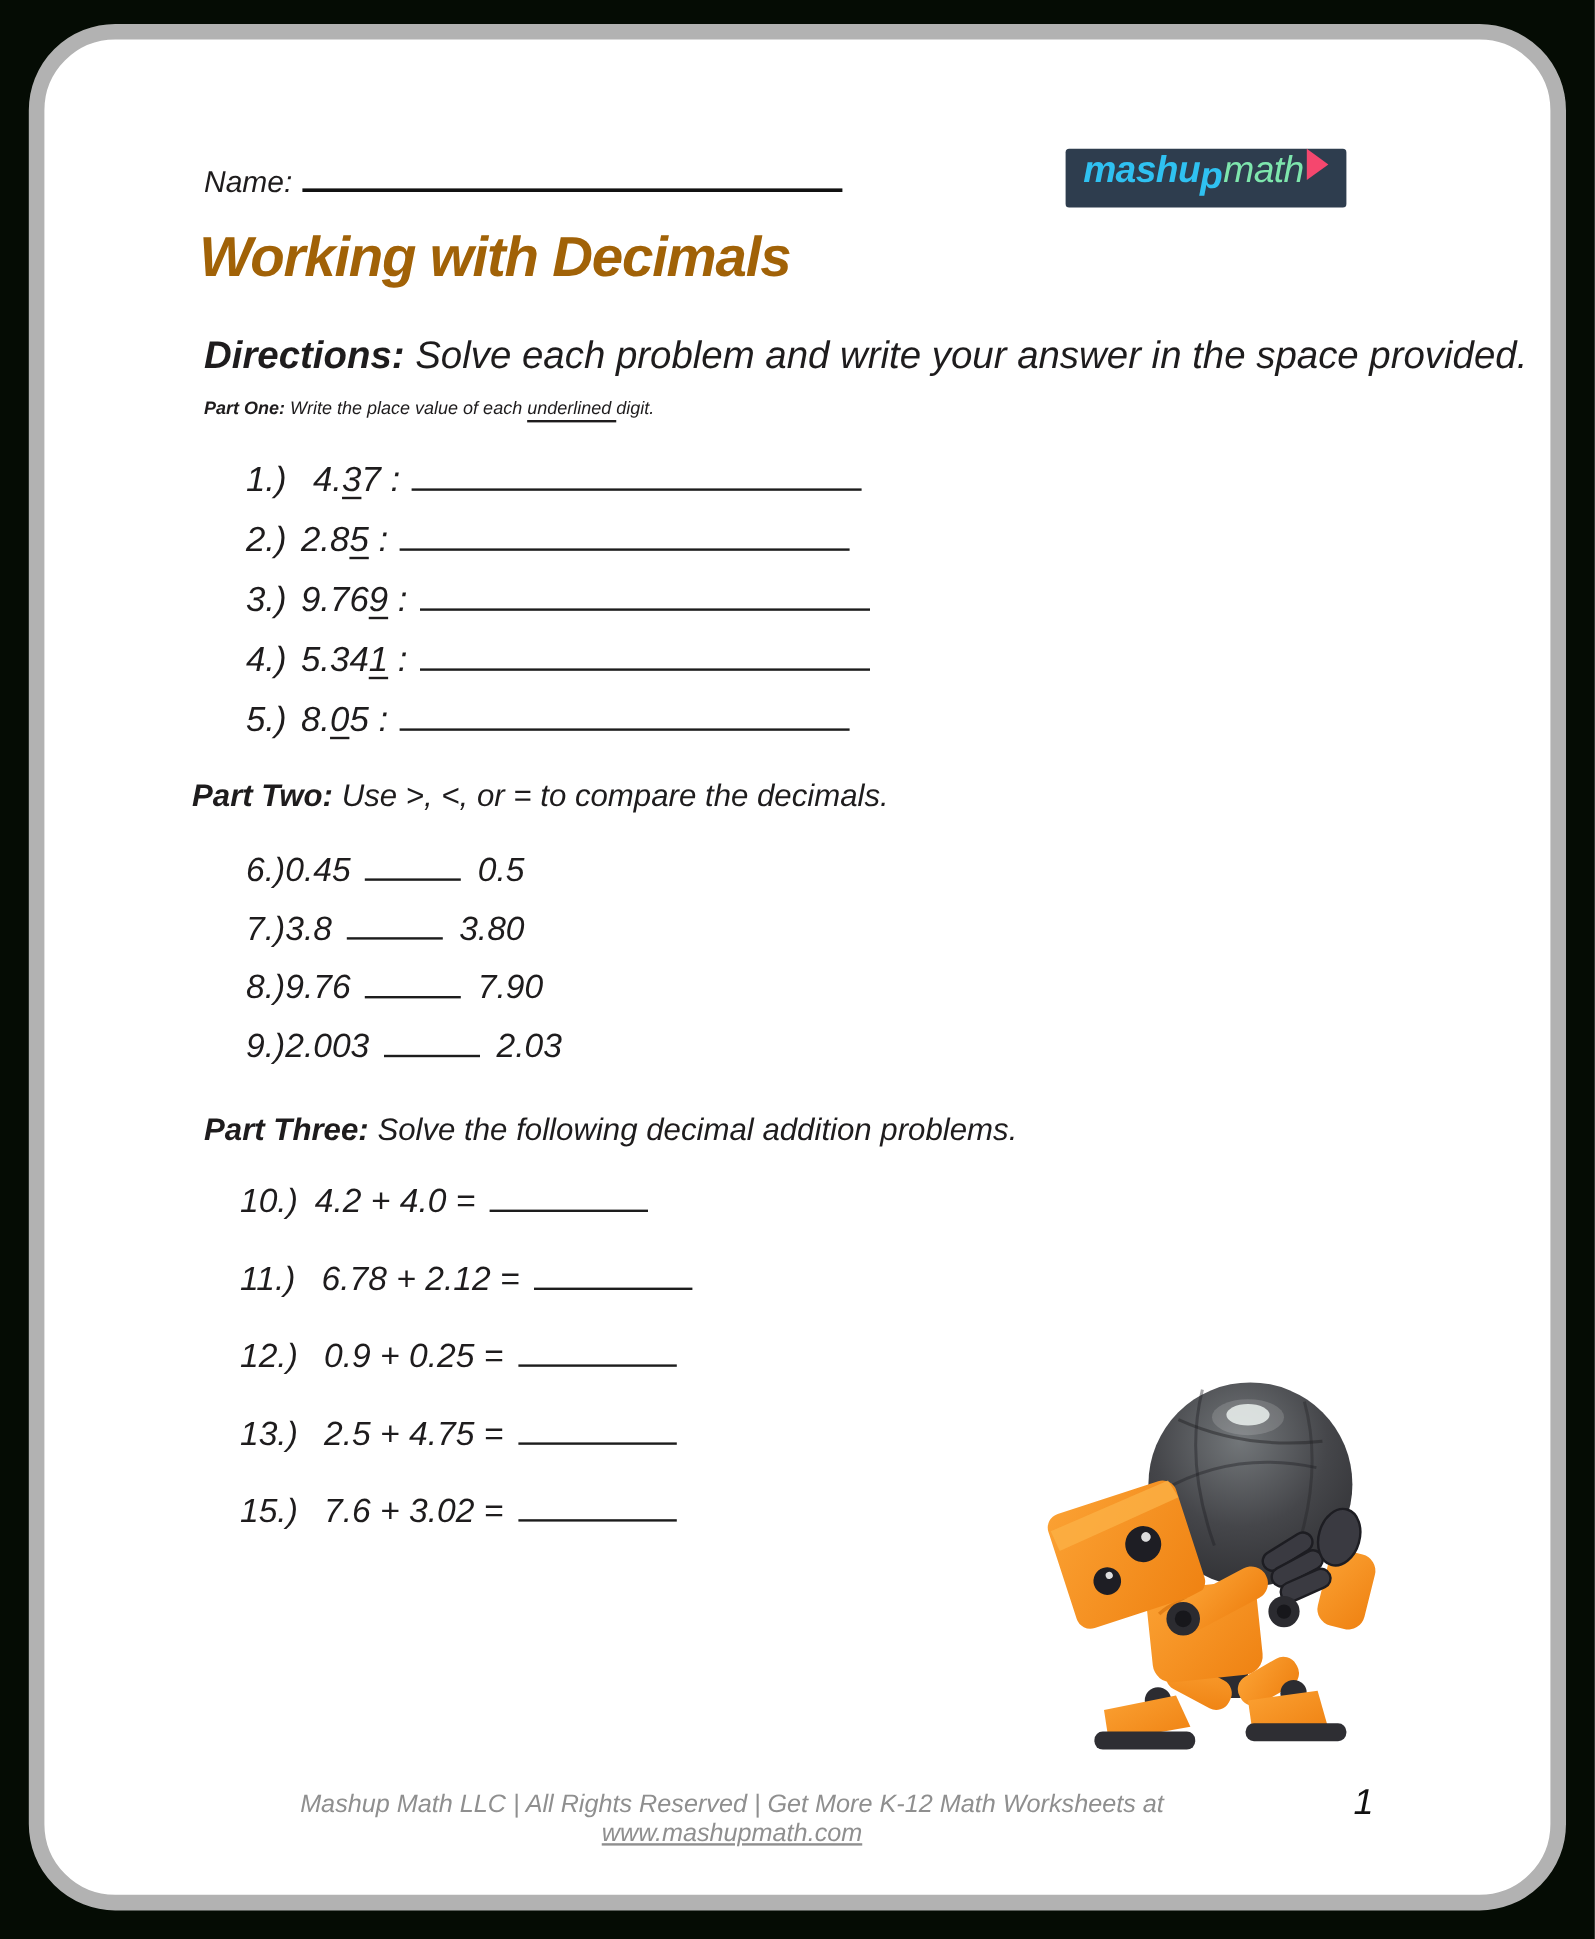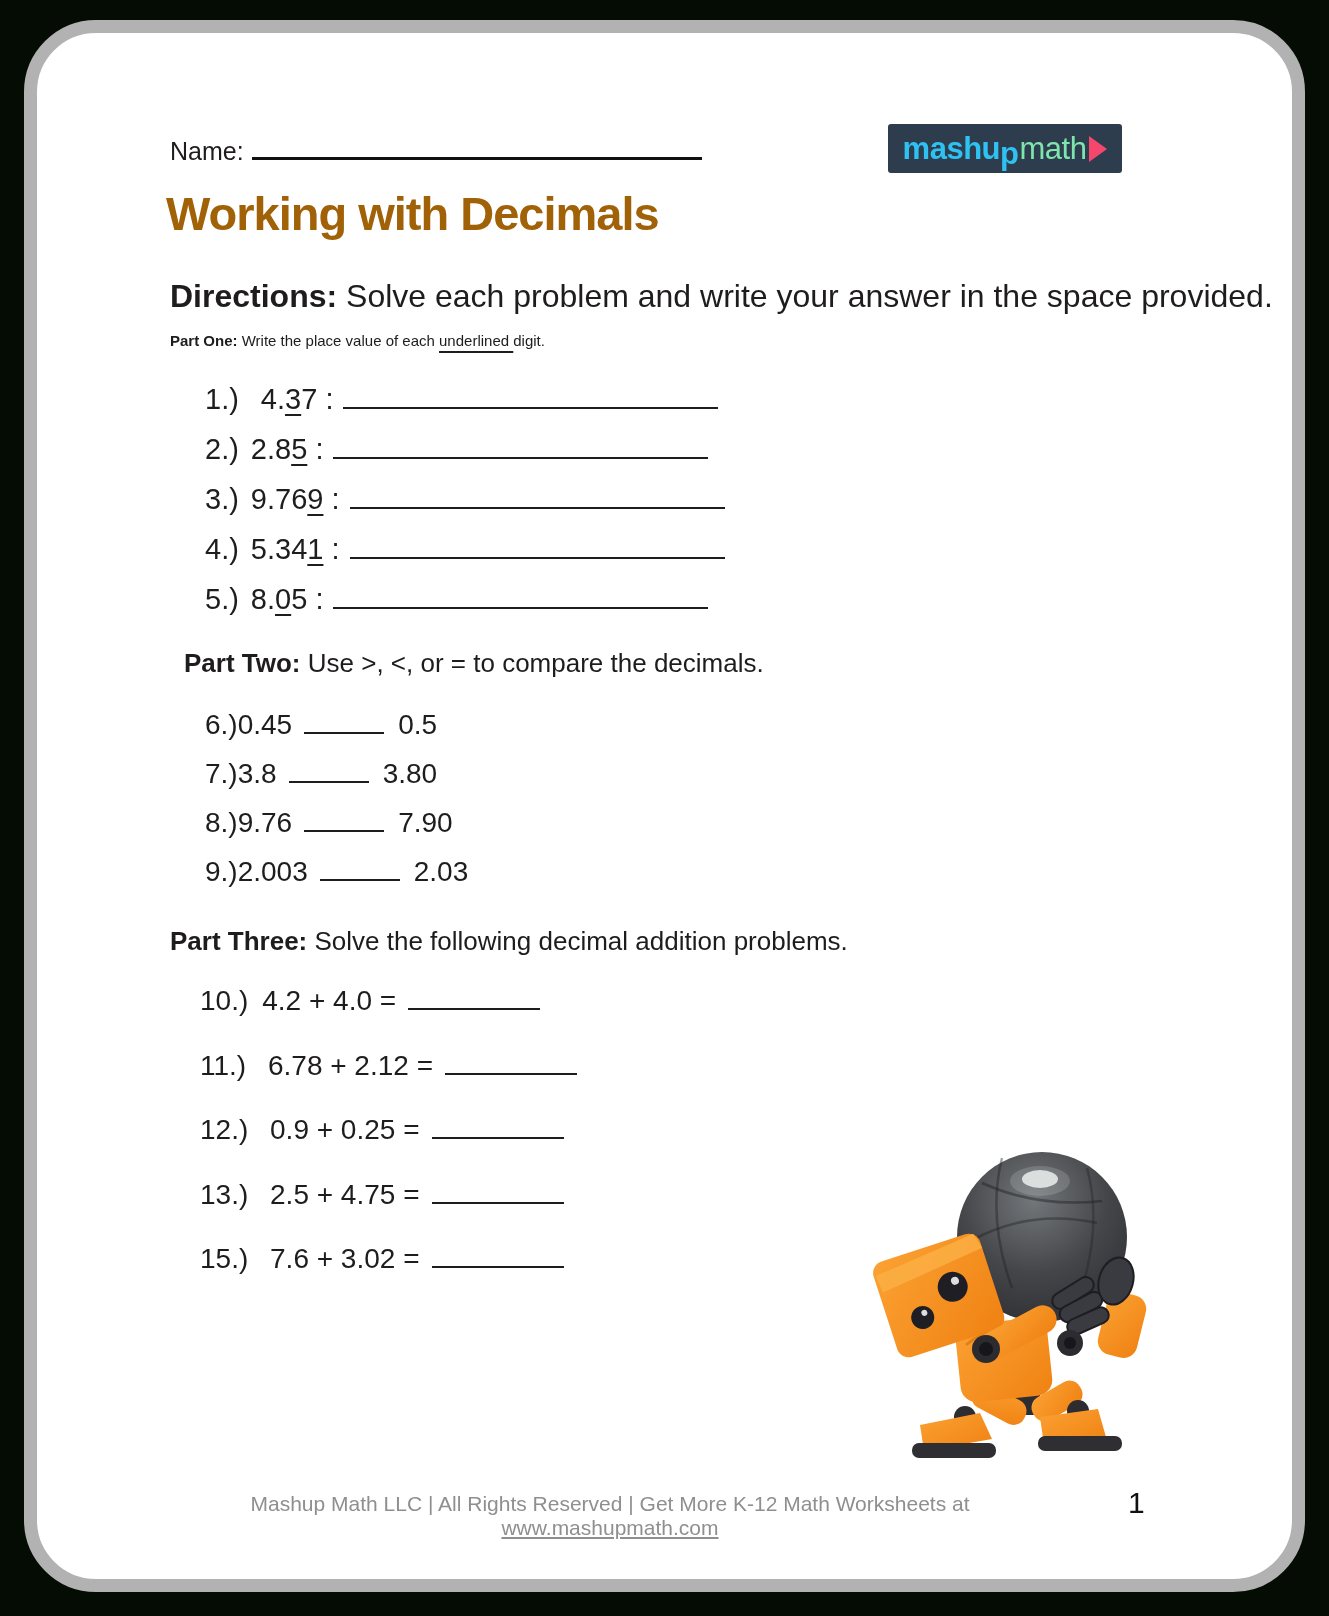--- a/index.html
+++ b/index.html
@@ -9,54 +9,54 @@
     font-family:"Liberation Sans", sans-serif;
     color:#1e1c1d;
     overflow:hidden;
   }
   .sheet{
     position:absolute;top:20px;left:24px;right:24px;bottom:24px;
     background:#ffffff;
     border:13px solid #b2b2b2;
     border-radius:72px;
   }
-  .content{position:absolute;inset:0;}
+  .content{position:absolute;inset:0;font-style:italic;}
 
   
   .name-row{
     position:absolute;left:170px;top:132px;
     font-size:25px;display:flex;align-items:baseline;
   }
   .name-line{
     display:inline-block;width:450px;margin-left:8px;margin-bottom:-6px;
     border-bottom:3px solid #111;height:1em;
   }
   .logo{
     position:absolute;left:888px;top:124px;width:234px;height:49px;
-    border-radius:3px;display:flex;align-items:center;justify-content:center;
+    border-radius:3px;display:flex;align-items:flex-start;justify-content:center;
     font-size:31px;letter-spacing:-0.5px;
   }
   .logo .mashu{font-weight:bold;}
   .logo .p{font-weight:bold;display:inline-block;transform:translateY(5px);}
   .logo .math{font-weight:400;margin-left:1px;}
   .logo .tri{
     width:0;height:0;margin-left:3px;
     border-top:13px solid transparent;border-bottom:13px solid transparent;
     border-left:18px solid;
   }
   .page-title{
     position:absolute;left:166px;top:186px;margin:0;
     font-size:47px;font-weight:bold;letter-spacing:-1px;color:#a16207;
   }
 
   
   .directions{position:absolute;left:170px;top:278px;font-size:32px;}
   .sec-label{font-weight:bold;}
   .part-one-head{position:absolute;left:170px;top:332px;font-size:15px;}
-  .part-two-head{position:absolute;left:184px;top:648px;font-size:26px;}
+  .part-two-head{position:absolute;left:160px;top:648px;font-size:26px;}
   .part-three-head{position:absolute;left:170px;top:926px;font-size:26px;}
   .uword{text-decoration:underline;text-underline-offset:5px;text-decoration-thickness:1.5px;}
 
   
   .row{display:flex;align-items:baseline;white-space:pre;}
   .blank{
     display:inline-block;border-bottom:2.5px solid #1d1d1d;
     height:1em;margin-bottom:-6px;
   }
   .p1-list{position:absolute;left:205px;top:378px;font-size:29px;}

